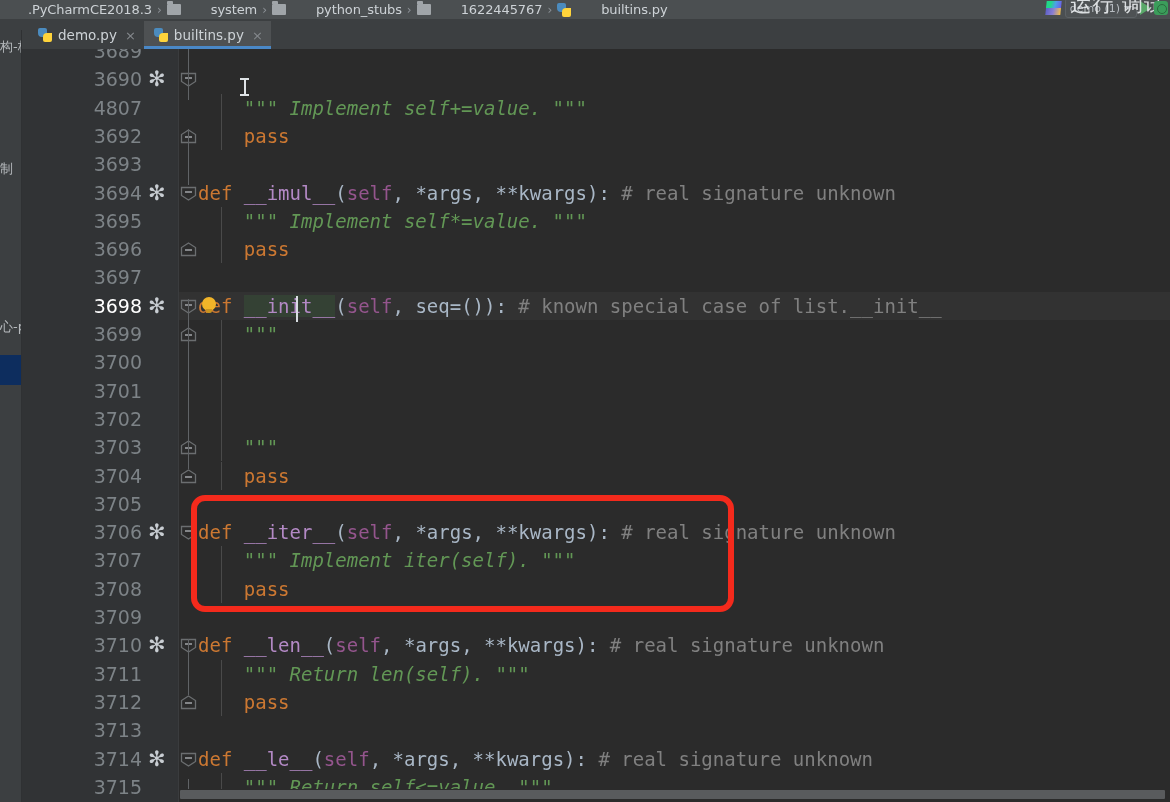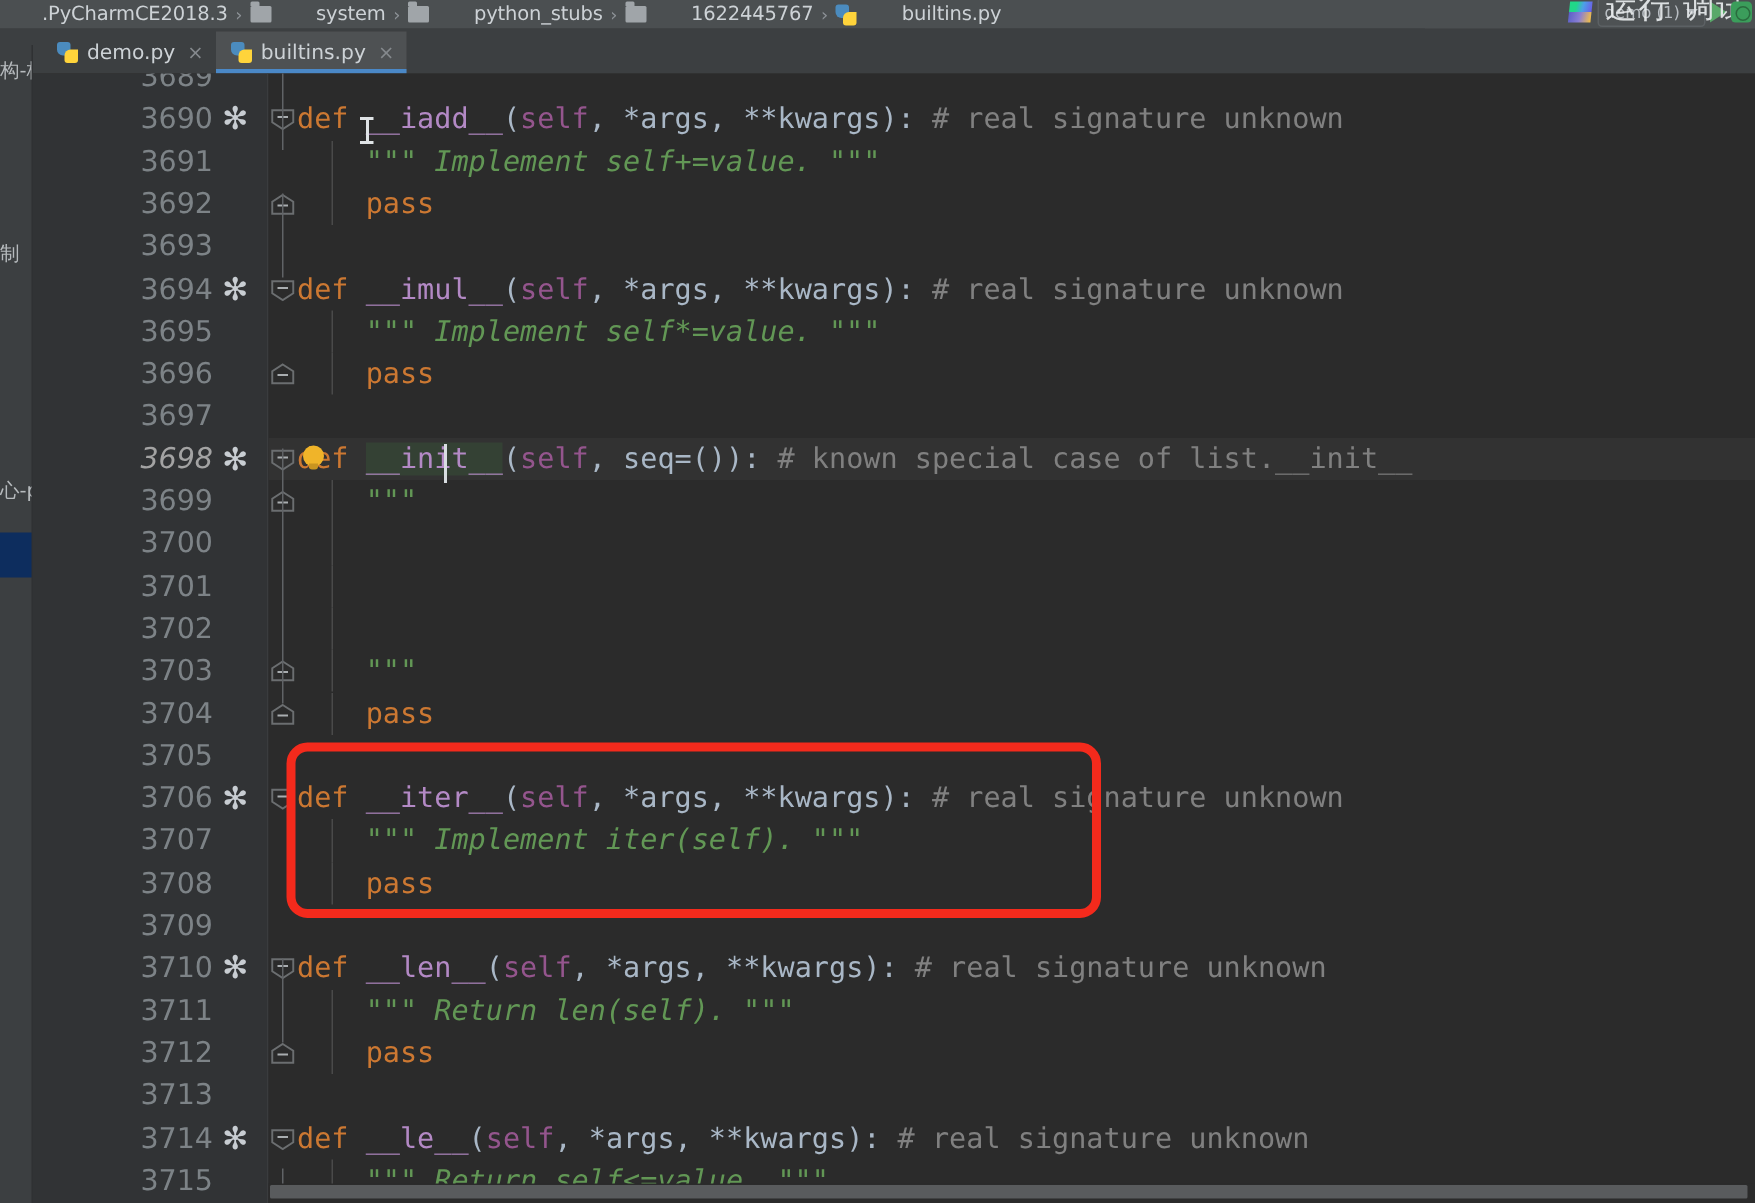--- a/index.html
+++ b/index.html
@@ -150,21 +150,21 @@
 
   .line {
     position: absolute; left: 0; width: 1148px; height: 28.3px;
     font-family: "DejaVu Sans Mono", monospace;
     font-size: 19px; line-height: 28.3px; white-space: pre;
   }
   .lnum {
     position: absolute; left: 0; width: 120px; text-align: right;
     color: #7d8387; font-size: 19px; font-family: "DejaVu Sans", sans-serif;
   }
-  .line.cur .lnum { color: #a3a3a3; font-style: italic; }
+  .line.cur .lnum { color: #ffffff; }
   .line.cur .lrow { background: #323232; }
   .lrow {
     position: absolute; left: 157px; width: 991px; height: 28.3px;
   }
   .code {
     position: absolute; left: 19px; top: 0; white-space: pre;
     font-family: "DejaVu Sans Mono", monospace; font-size: 19px; line-height: 28.3px;
   }
 
   
@@ -300,22 +300,22 @@
       <div class="left-strip-item" style="top: 288px;">心-py</div>
     </div>
   <div class="left-divider"></div>
 
   <div class="editor">
     <div class="gutter"></div>
     <div class="gutter-edge"></div>
     <div class="code-surface" id="code-surface"></div>
     <div id="lines-host">
         <div class="line" style="top: -12px;"><div class="lrow"><span class="code"></span></div><span class="lnum">3689</span></div>
-        <div class="line" style="top: 16.3px;"><div class="lrow"><span class="code"><span class="t-kw">def </span><span class="t-fn">__iadd__</span><span class="t-par">(</span><span class="t-self">self</span><span class="t-par">, *args, **kwargs):</span><span class="t-cmt"> # real signature unknown</span></span></div><span class="lnum">3690</span></div>
-        <div class="line" style="top: 44.6px;"><div class="lrow"><span class="code"><span class="t-doc">    """ Implement self+=value. """</span></span></div><span class="lnum">3691</span></div>
+        <div class="line" style="top: 16.3px;"><span class="lnum">3690</span></div>
+        <div class="line" style="top: 44.6px;"><div class="lrow"><span class="code"><span class="t-doc">    """ Implement self+=value. """</span></span></div><span class="lnum">4807</span></div>
         <div class="line" style="top: 72.9px;"><div class="lrow"><span class="code"><span class="t-kw">    pass</span></span></div><span class="lnum">3692</span></div>
         <div class="line" style="top: 101.2px;"><div class="lrow"><span class="code"></span></div><span class="lnum">3693</span></div>
         <div class="line" style="top: 129.5px;"><div class="lrow"><span class="code"><span class="t-kw">def </span><span class="t-fn">__imul__</span><span class="t-par">(</span><span class="t-self">self</span><span class="t-par">, *args, **kwargs):</span><span class="t-cmt"> # real signature unknown</span></span></div><span class="lnum">3694</span></div>
         <div class="line" style="top: 157.8px;"><div class="lrow"><span class="code"><span class="t-doc">    """ Implement self*=value. """</span></span></div><span class="lnum">3695</span></div>
         <div class="line" style="top: 186.1px;"><div class="lrow"><span class="code"><span class="t-kw">    pass</span></span></div><span class="lnum">3696</span></div>
         <div class="line" style="top: 214.4px;"><div class="lrow"><span class="code"></span></div><span class="lnum">3697</span></div>
         <div class="line cur" style="top: 242.7px;"><div class="lrow"><span class="code"><span class="t-kw">def </span><span class="t-fn t-hl">__init__</span><span class="t-par">(</span><span class="t-self">self</span><span class="t-par">, seq=()):</span><span class="t-cmt"> # known special case of list.__init__</span></span></div><span class="lnum">3698</span></div>
         <div class="line" style="top: 271px;"><div class="lrow"><span class="code"><span class="t-doc">    """</span></span></div><span class="lnum">3699</span></div>
         <div class="line" style="top: 299.3px;"><span class="lnum">3700</span></div>
         <div class="line" style="top: 327.6px;"><span class="lnum">3701</span></div>

